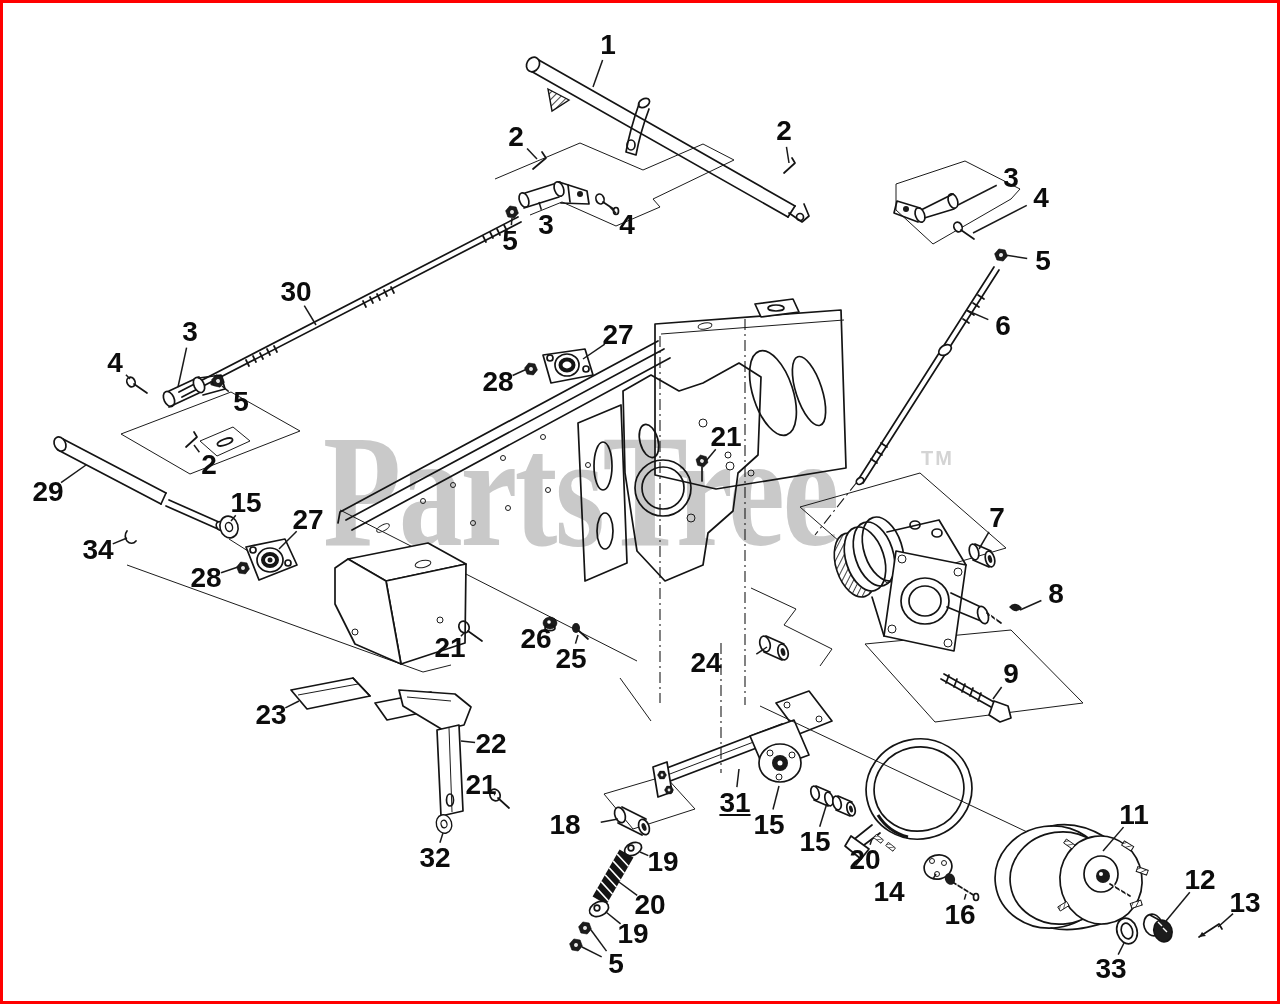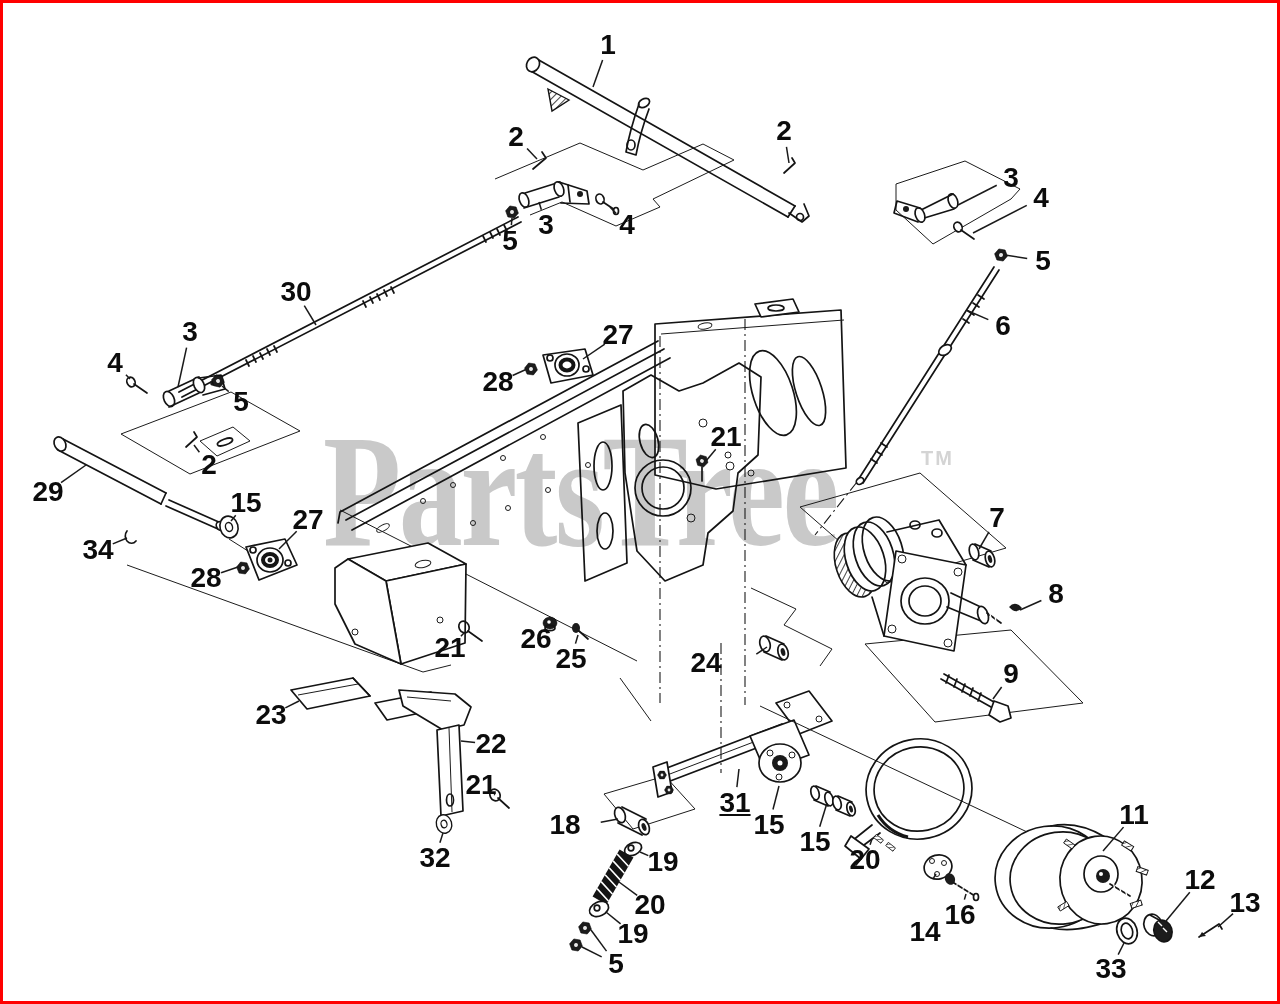--- a/index.html
+++ b/index.html
@@ -416,21 +416,21 @@
       <div class="callout" style="left: 238px; top: 399px;">5</div>
       <div class="callout" style="left: 613px; top: 961px;">5</div>
       <div class="callout" style="left: 1000px; top: 323px;">6</div>
       <div class="callout" style="left: 994px; top: 515px;">7</div>
       <div class="callout" style="left: 1053px; top: 591px;">8</div>
       <div class="callout" style="left: 1008px; top: 671px;">9</div>
       <div class="callout" style="left: 862px; top: 857px;">20</div>
       <div class="callout" style="left: 1131px; top: 812px;">11</div>
       <div class="callout" style="left: 1197px; top: 877px;">12</div>
       <div class="callout" style="left: 1242px; top: 900px;">13</div>
-      <div class="callout" style="left: 922px; top: 889px; margin-top: 40px;">14</div>
+      <div class="callout" style="left: 886px; top: 889px;">14</div>
       <div class="callout" style="left: 243px; top: 500px;">15</div>
       <div class="callout" style="left: 812px; top: 839px;">15</div>
       <div class="callout" style="left: 957px; top: 912px;">16</div>
       <div class="callout" style="left: 766px; top: 822px;">15</div>
       <div class="callout" style="left: 562px; top: 822px;">18</div>
       <div class="callout" style="left: 660px; top: 859px;">19</div>
       <div class="callout" style="left: 630px; top: 931px;">19</div>
       <div class="callout" style="left: 647px; top: 902px;">20</div>
       <div class="callout" style="left: 723px; top: 434px;">21</div>
       <div class="callout" style="left: 447px; top: 645px;">21</div>

